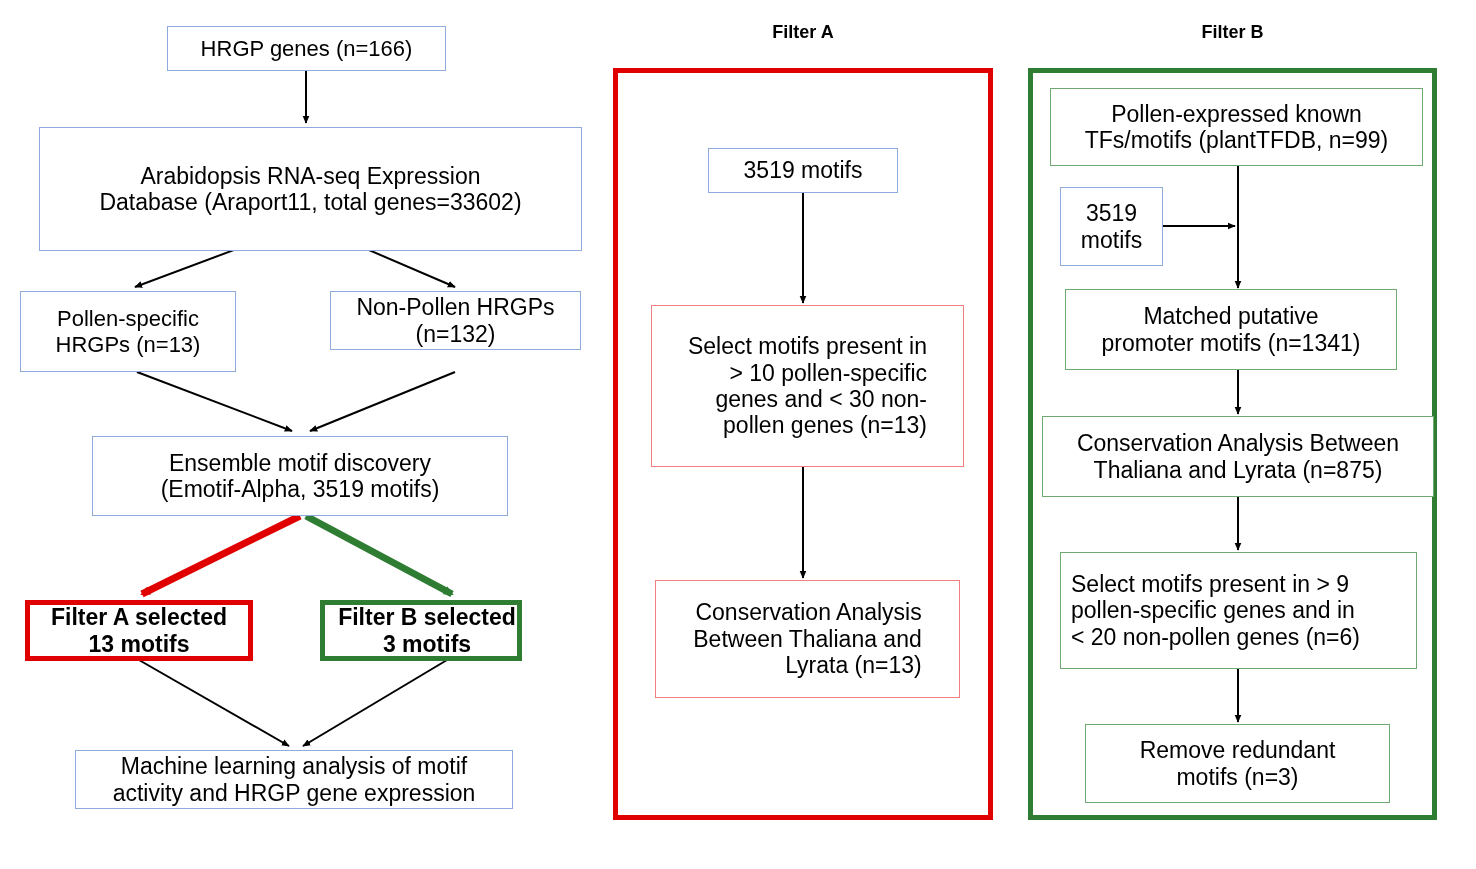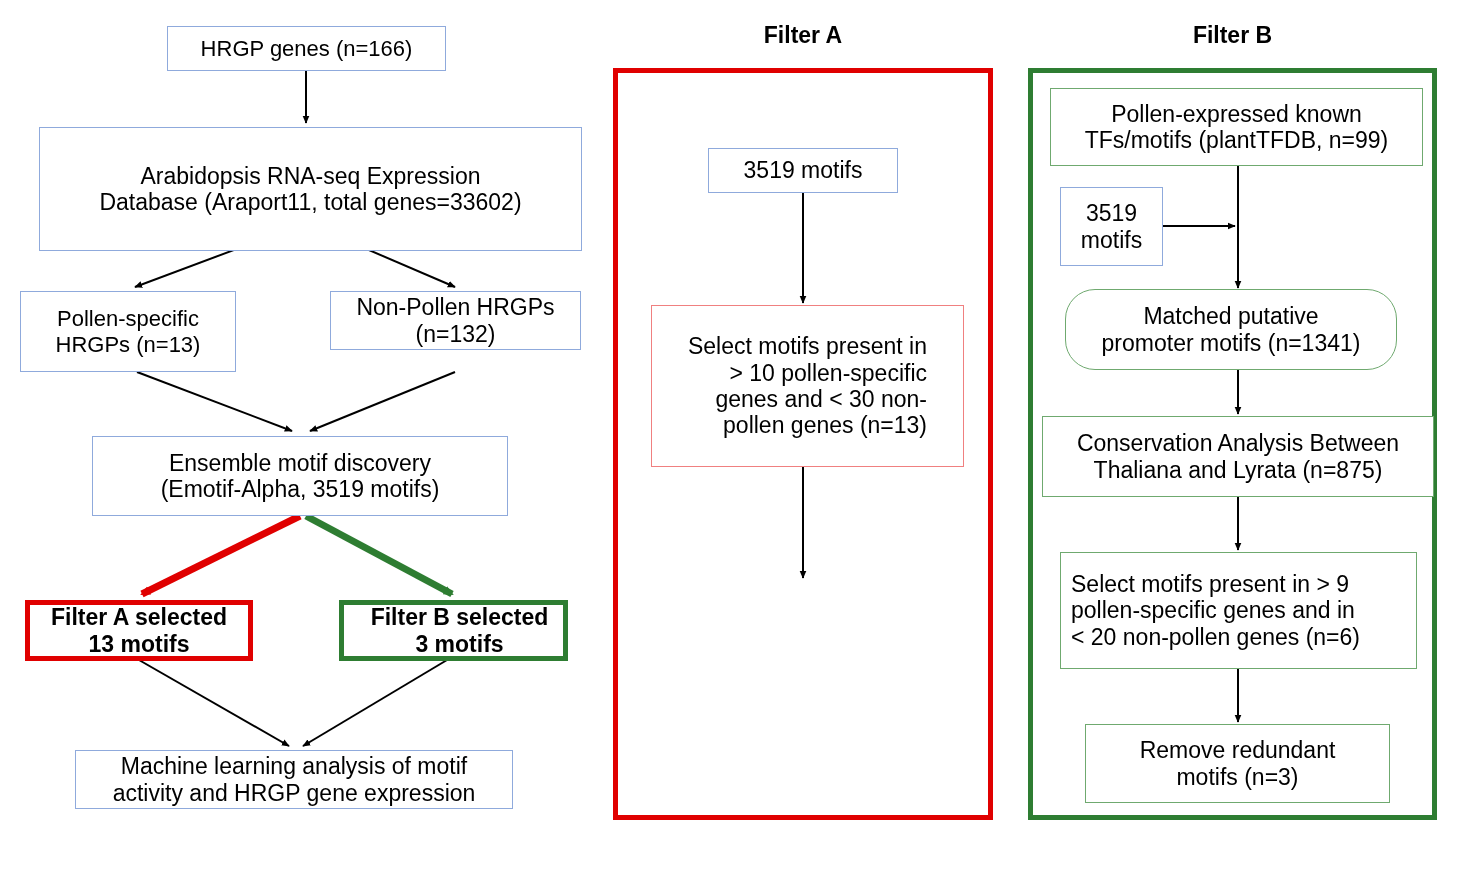--- a/index.html
+++ b/index.html
@@ -46,21 +46,21 @@
   }
   .container-box {
     position: absolute;
     box-sizing: border-box;
     background: #ffffff;
     z-index: 1;
   }
   .col-title {
     position: absolute;
     font-weight: bold;
-    font-size: 23px;
+    font-size: 18px;
     color: #000000;
     text-align: center;
     z-index: 4;
   }
   .bold-node {
     font-weight: bold;
   }
   svg.wires {
     position: absolute;
     left: 0;
@@ -126,41 +126,44 @@
 
   <div class="node blue-box" style="left:330px; top:291px; width:251px; height:59px; font-size:23px;">Non-Pollen HRGPs
 (n=132)</div>
 
   <div class="node blue-box" style="left:92px; top:436px; width:416px; height:80px; font-size:23px;">Ensemble motif discovery
 (Emotif-Alpha, 3519 motifs)</div>
 
   <div class="node red-thick bold-node" style="left:25px; top:600px; width:228px; height:61px; font-size:23px;">Filter A selected
 13 motifs</div>
 
-  <div class="node green-thick bold-node" style="left:339px; top:600px; width:229px; height:61px; font-size:23px;padding-left:12px;">Filter B selected
+  <div class="node green-thick bold-node" style="left:320px; top:600px; width:202px; height:61px; font-size:23px;padding-left:12px;">Filter B selected
 3 motifs</div>
 
   <div class="node blue-box" style="left:75px; top:750px; width:438px; height:59px; font-size:23px;">Machine learning analysis of motif
 activity and HRGP gene expression</div>
 
   <div class="node blue-box" style="left:708px; top:148px; width:190px; height:45px; font-size:23px;">3519 motifs</div>
 
   <div class="node red-thin" style="left:651px; top:305px; width:313px; height:162px; font-size:23px;">Select motifs present in
 &gt; 10 pollen-specific
 genes and &lt; 30 non-
 pollen genes (n=13)</div>
 
+  <div class="node red-thin" style="left:655px; top:580px; width:305px; height:118px; font-size:23px;">Conservation Analysis
+Between Thaliana and
+Lyrata (n=13)</div>
 
   <div class="node green-thin" style="left:1050px; top:88px; width:373px; height:78px; font-size:23px;">Pollen-expressed known
 TFs/motifs (plantTFDB, n=99)</div>
 
   <div class="node blue-box" style="left:1060px; top:187px; width:103px; height:79px; font-size:23px;">3519
 motifs</div>
 
-  <div class="node green-thin" style="left:1065px; top:289px; width:332px; height:81px; font-size:23px;border-radius:30px;">Matched putative
+  <div class="node green-thin" style="left:1065px; top:289px; width:332px; height:81px; font-size:23px;">Matched putative
 promoter motifs (n=1341)</div>
 
   <div class="node green-thin" style="left:1042px; top:416px; width:392px; height:81px; font-size:23px;">Conservation Analysis Between
 Thaliana and Lyrata (n=875)</div>
 
   <div class="node green-thin" style="left:1060px; top:552px; width:357px; height:117px; font-size:23px; text-align:left; justify-content:flex-start; padding-left:10px;">Select motifs present in &gt; 9
 pollen-specific genes and in
 &lt; 20 non-pollen genes (n=6)</div>
 
   <div class="node green-thin" style="left:1085px; top:724px; width:305px; height:79px; font-size:23px;">Remove redundant

